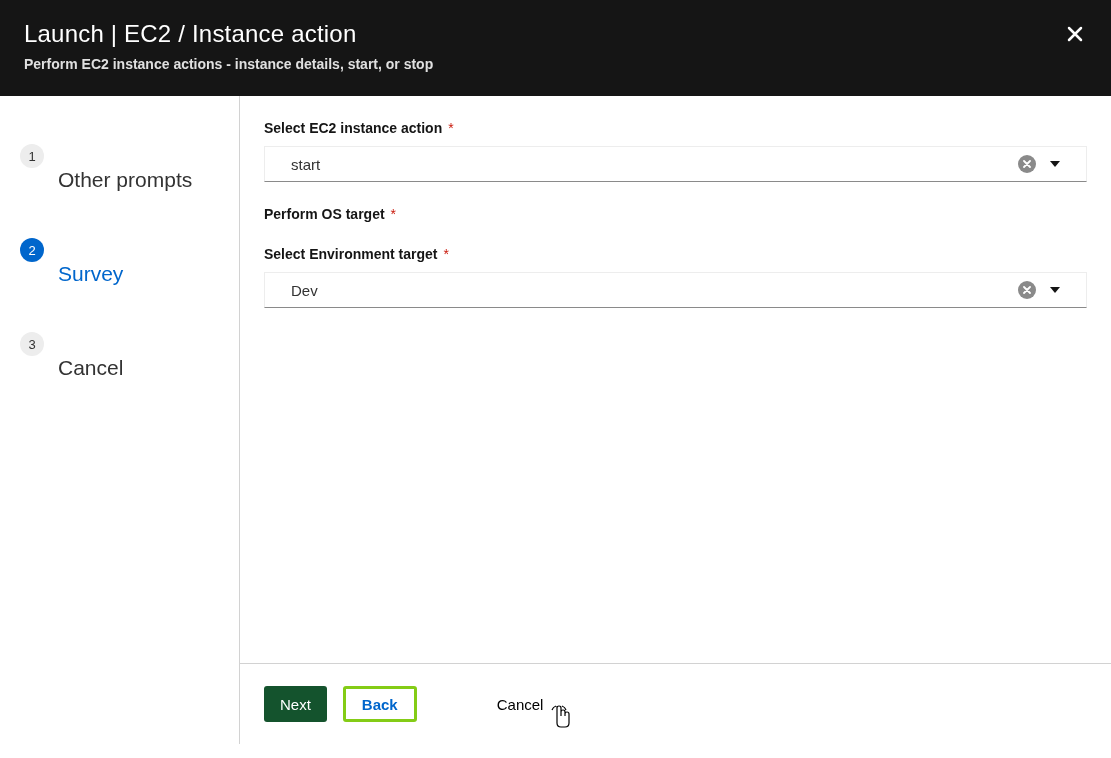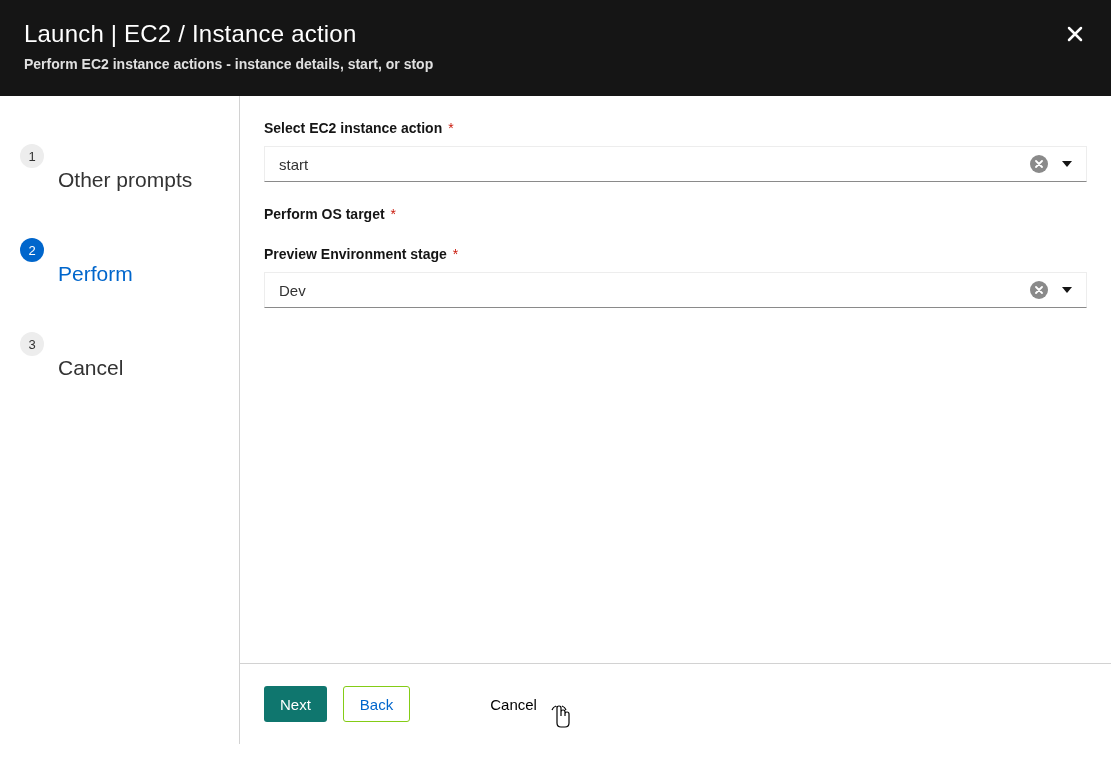--- a/index.html
+++ b/index.html
@@ -101,21 +101,21 @@
       color: #c9190b;
       margin-left: 6px;
       font-weight: 400;
     }
     .select-box {
       height: 36px;
       border: 1px solid #ededed;
       border-bottom: 1px solid #8a8a8a;
       display: flex;
       align-items: center;
-      padding: 0 14px;
+      padding: 0 26px;
       font-size: 15px;
       color: #333;
       background: #fff;
       cursor: pointer;
       position: relative;
     }
     .select-value {
       flex: 1;
     }
     .clear-icon {
@@ -150,28 +150,29 @@
       height: 36px;
       padding: 0 16px;
       font-size: 15px;
       border-radius: 3px;
       cursor: pointer;
       display: flex;
       align-items: center;
       justify-content: center;
     }
     .btn-primary {
-      background: #0f766e;
+      background: #14532d;
       color: #fff;
       border: none;
     }
     .btn-secondary {
       background: #fff;
       color: #0066cc;
-      border: 1px solid #84cc16;
+      border: 3px solid #84cc16;
+      font-weight: bold;
     }
     .btn-link {
       background: transparent;
       color: #000000;
       border: none;
       margin-left: 48px;
     }
     .cursor-pointer {
       position: absolute;
       pointer-events: none;
@@ -192,21 +193,21 @@
 
 <div class="body-wrap">
 
   <div class="sidebar">
     <div class="step">
       <div class="step-badge">1</div>
       <div class="step-label">Other prompts</div>
     </div>
     <div class="step active">
       <div class="step-badge">2</div>
-      <div class="step-label">Perform</div>
+      <div class="step-label">Survey</div>
     </div>
     <div class="step">
       <div class="step-badge">3</div>
       <div class="step-label">Cancel</div>
     </div>
   </div>
 
   <div class="main">
     <div class="form-area">
 
@@ -228,21 +229,21 @@
 
       <div class="field">
         <div class="field-label">
           <span>Perform OS target</span>
           <span class="required-ast">*</span>
         </div>
       </div>
 
       <div class="field">
         <div class="field-label">
-          <span>Preview Environment stage</span>
+          <span>Select Environment target</span>
           <span class="required-ast">*</span>
         </div>
         <div class="select-box">
           <span class="select-value">Dev</span>
           <span class="clear-icon">
             <svg width="8" height="8" viewBox="0 0 8 8">
                 <path d="M1 1 L7 7 M7 1 L1 7" stroke="#fff" stroke-width="1.8" stroke-linecap="round"></path>
               </svg>
           </span>
           <span class="caret"></span>

